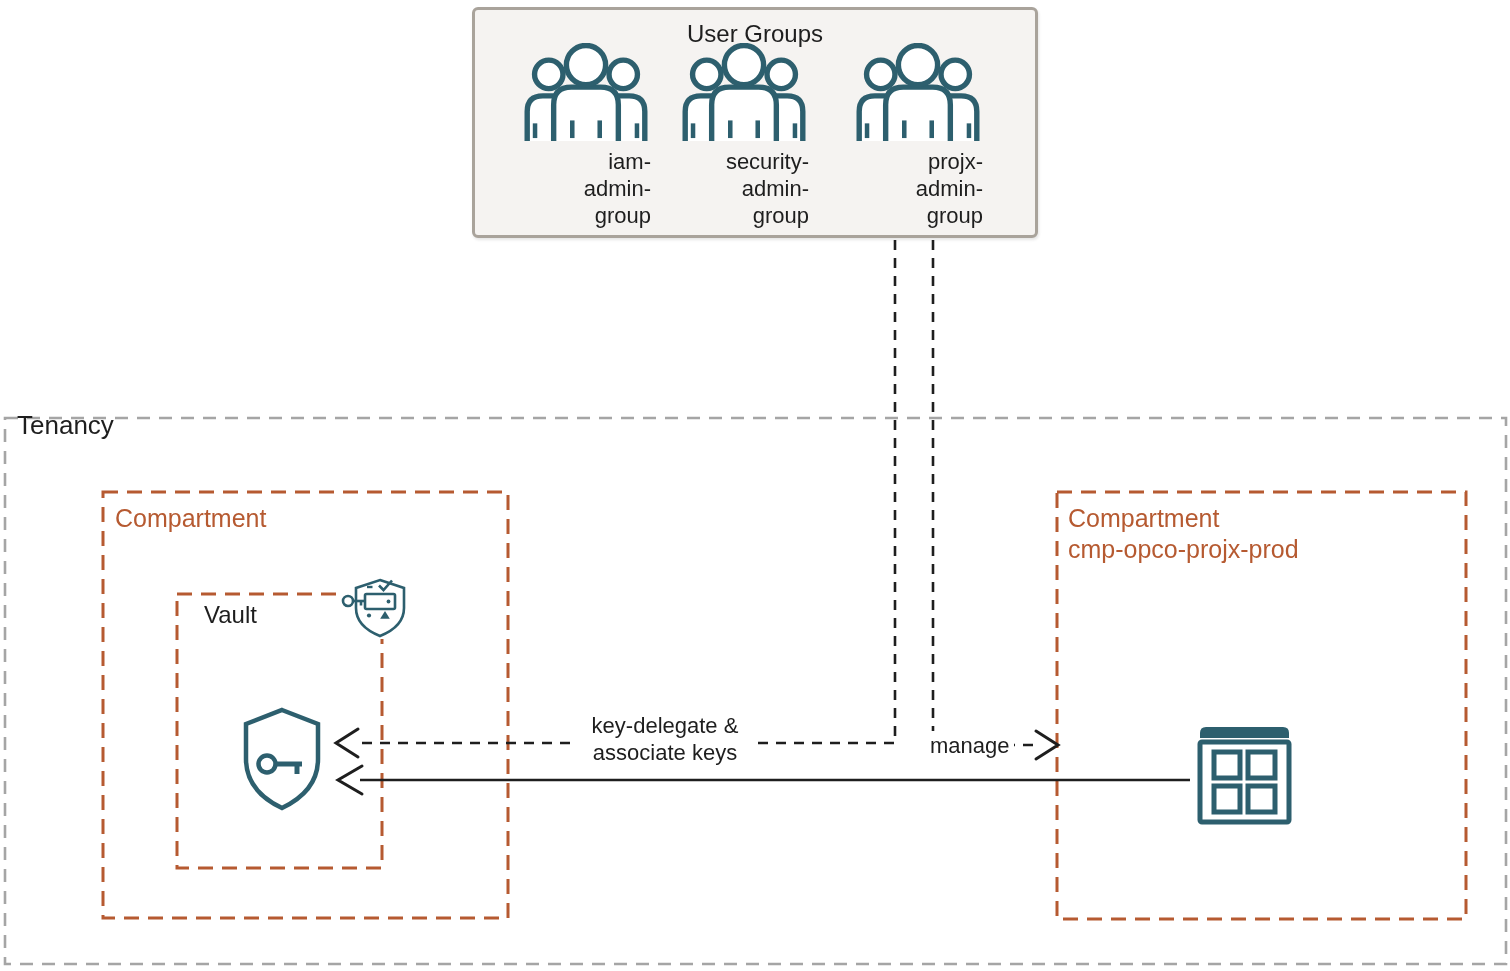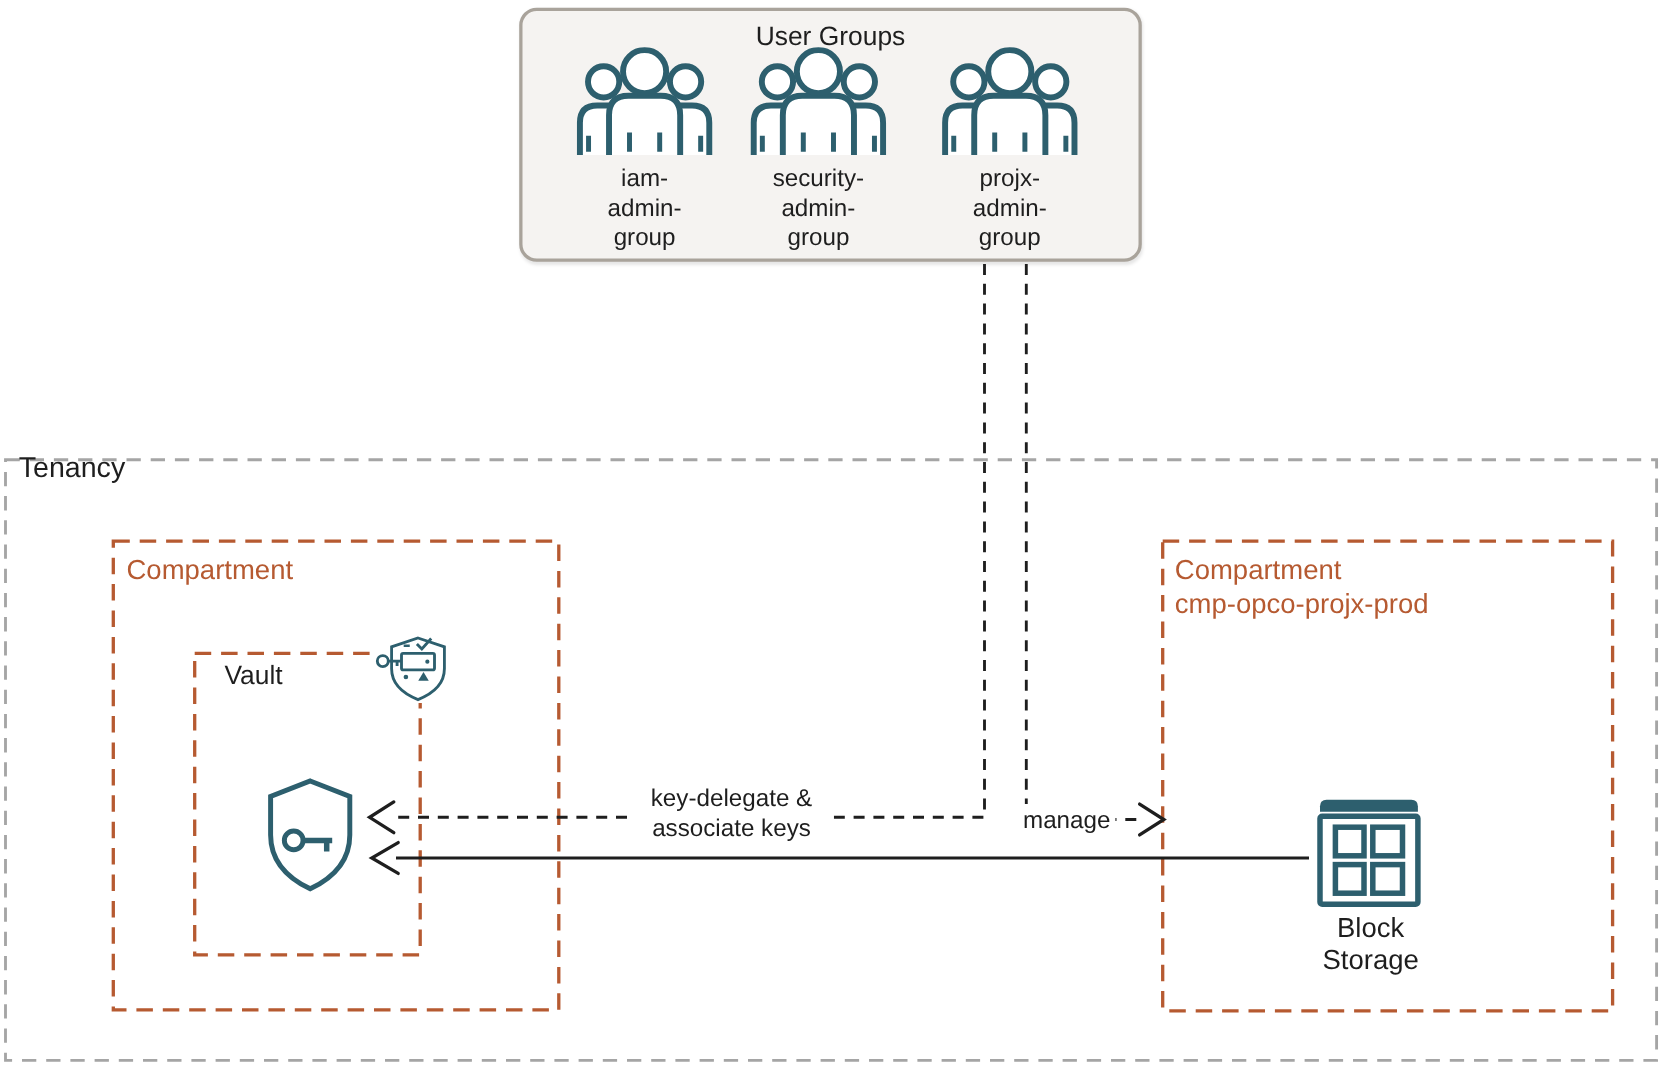--- a/index.html
+++ b/index.html
@@ -16,24 +16,24 @@
   
   .overlay{position:absolute;left:0;top:0;width:1510px;height:971px;z-index:1;pointer-events:none}
   .gray-rect{fill:none;stroke:var(--gray);stroke-width:2.6;stroke-dasharray:13 9}
   .orange-rect{fill:none;stroke:var(--orange);stroke-width:3;stroke-dasharray:15 9}
   .dash-line{fill:none;stroke:var(--ink);stroke-width:2.6;stroke-dasharray:10 8}
   .solid-line{fill:none;stroke:var(--ink);stroke-width:2.6}
   .arrow-head{fill:none;stroke:var(--ink);stroke-width:3;stroke-linecap:round}
 
   
   .ug-box{position:absolute;left:472px;top:7px;width:566px;height:231px;
-    background:var(--box-bg);border:3px solid #a9a39b;border-radius:16px;
+    background:var(--box-bg);border:3px solid #a9a39b;border-radius:6px;
     box-shadow:1px 2px 3px rgba(0,0,0,.10);z-index:0}
   .ug-title{position:absolute;left:0;top:10px;width:100%;text-align:center;font-size:24px}
-  .group{position:absolute;top:33px;width:130px;text-align:center}
+  .group{position:absolute;top:33px;width:130px;text-align:right}
   .group .people{width:130px;height:98px;display:block;margin:0 auto}
   .g0{left:46px}.g1{left:204px}.g2{left:378px}
   .glabel{margin-top:7px;font-size:22px;line-height:27px}
 
   
   .p-body{fill:#fff;stroke:var(--teal);stroke-width:5.5}
   .p-head{fill:#fff;stroke:var(--teal);stroke-width:5.5}
   .p-tick{fill:none;stroke:var(--teal);stroke-width:4.6}
 
   
@@ -169,21 +169,20 @@
   </svg>
 
   <svg class="node-icon" style="left:1193px;top:722px" width="106" height="106" viewBox="0 0 106 106">
     <path class="t-fill" d="M7,16 V11 Q7,5 13,5 H90 Q96,5 96,11 V16 Z"></path>
     <rect class="t-stroke" stroke-width="5" x="7" y="20" width="89" height="80" rx="2"></rect>
     <rect class="t-stroke" stroke-width="5" x="21" y="30" width="26" height="26"></rect>
     <rect class="t-stroke" stroke-width="5" x="55" y="30" width="27" height="26"></rect>
     <rect class="t-stroke" stroke-width="5" x="21" y="64" width="26" height="26"></rect>
     <rect class="t-stroke" stroke-width="5" x="55" y="64" width="27" height="26"></rect>
   </svg>
-  <div class="abs bs-label">Block Storage</div>
 
   <div class="abs edge-label kd-label">
     <div>key-delegate &amp;</div>
     <div>associate keys</div>
   </div>
   <div class="abs edge-label mg-label">manage</div>
 
 </div>
 
 </body></html>

